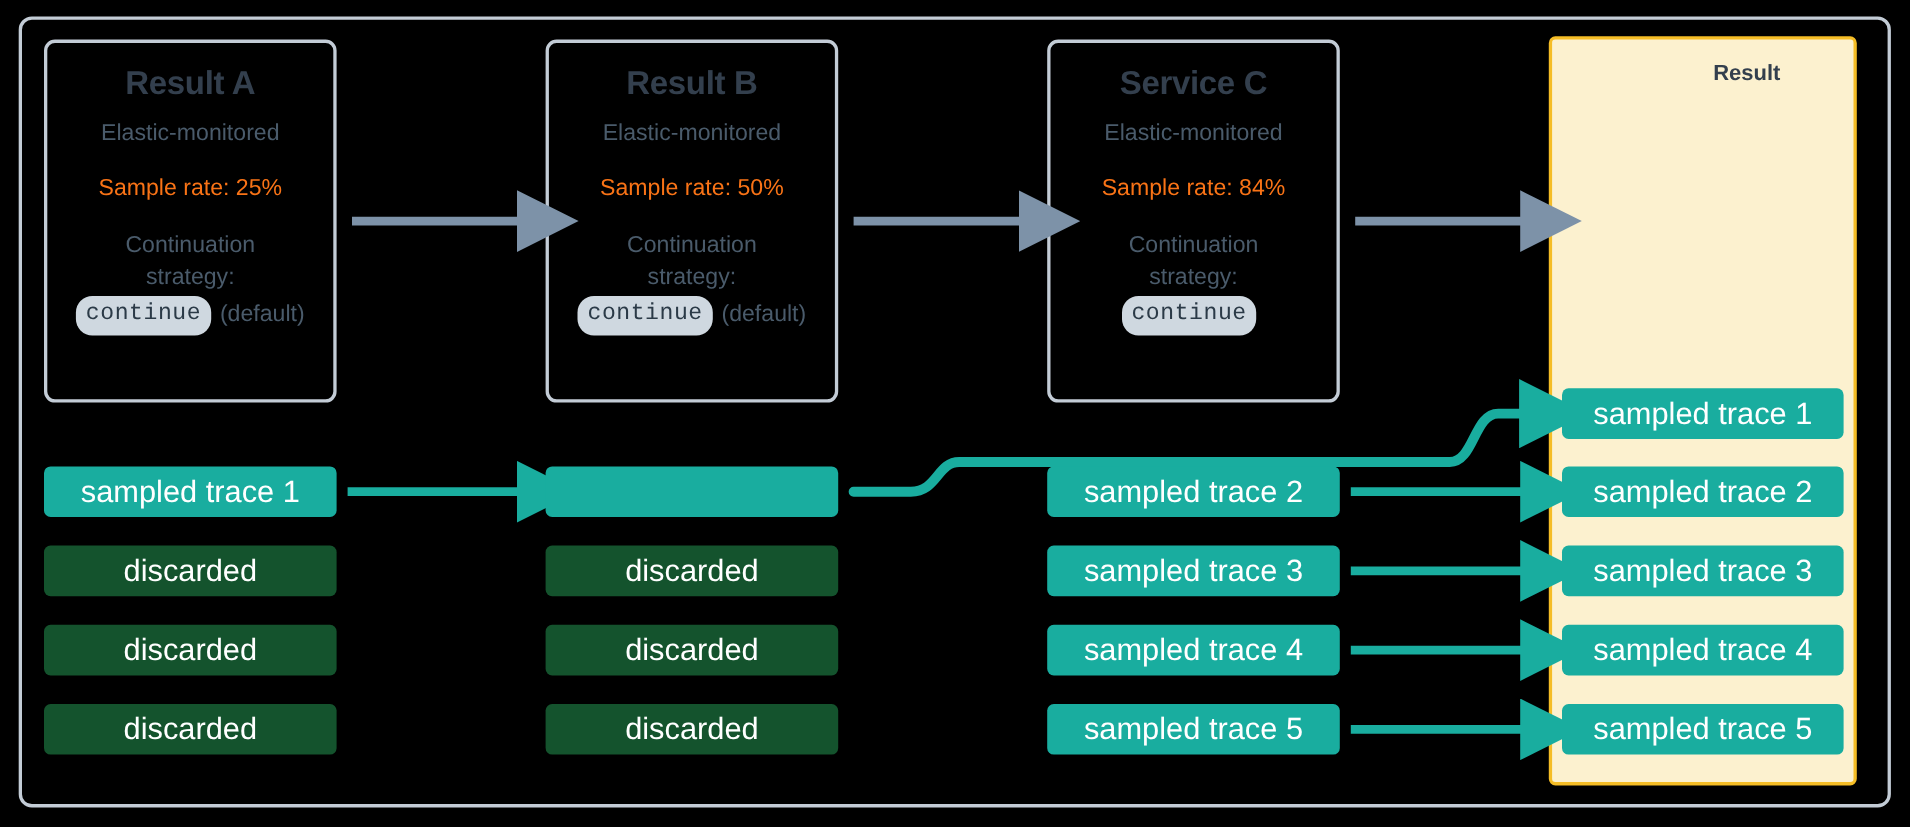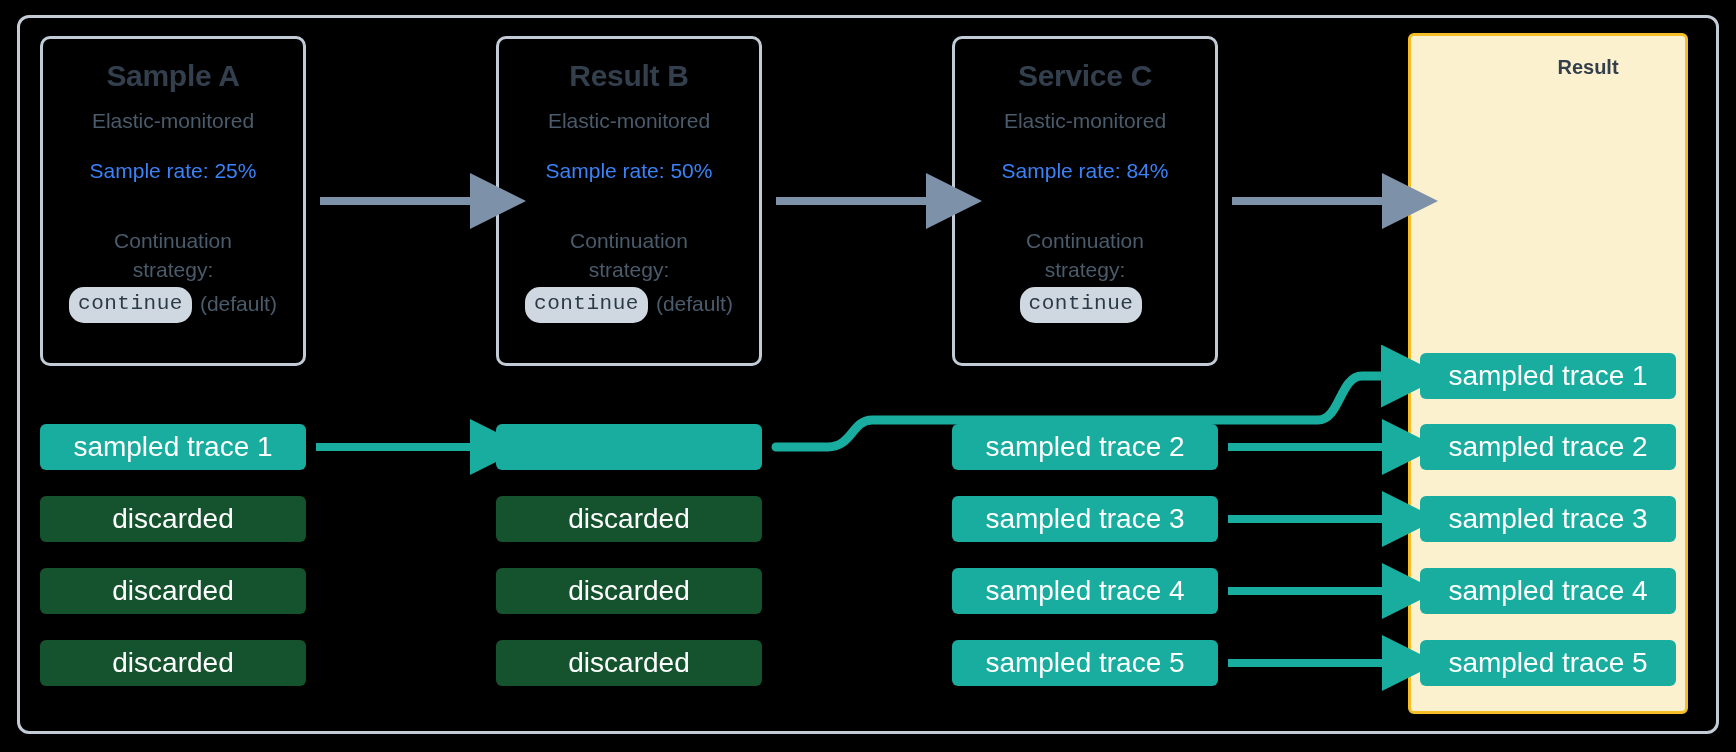--- a/index.html
+++ b/index.html
@@ -26,21 +26,21 @@
     padding-top:20px;
   }
   .svc-title{
     font-size:30px;font-weight:bold;color:#333f4d;letter-spacing:-0.3px;
     margin-bottom:16px;
   }
   .svc-line{
     font-size:21px;color:#4a5b6b;margin-bottom:26px;font-weight:400;
   }
   .svc-rate{
-    font-size:21px;color:#3b82f6;margin-bottom:44px;font-weight:400;
+    font-size:21px;color:#f97316;margin-bottom:26px;font-weight:400;
   }
   .svc-cont{
     font-size:21px;color:#4a5b6b;line-height:1.38;text-align:center;font-weight:400;
   }
   .strategy-row{
     display:flex;align-items:center;justify-content:center;gap:8px;
     margin-top:2px;
   }
   .code-badge{
     background:#cfd8e0;color:#2b3a47;border-radius:15px;
@@ -74,21 +74,21 @@
   svg.arrows{position:absolute;left:0;top:0;width:1736px;height:752px;pointer-events:none;}
 </style>
 </head>
 <body>
 
 <div id="stage">
 
   <div class="outer-frame"></div>
 
   <div class="service-card" style="left:40px;">
-    <div class="svc-title">Sample A</div>
+    <div class="svc-title">Result A</div>
     <div class="svc-line">Elastic-monitored</div>
     <div class="svc-rate">Sample rate: 25%</div>
     <div class="svc-cont">
       <div>Continuation</div>
       <div>strategy:</div>
       <div class="strategy-row">
         <span class="code-badge">continue</span>
         <span class="default-note">(default)</span>
       </div>
     </div>

